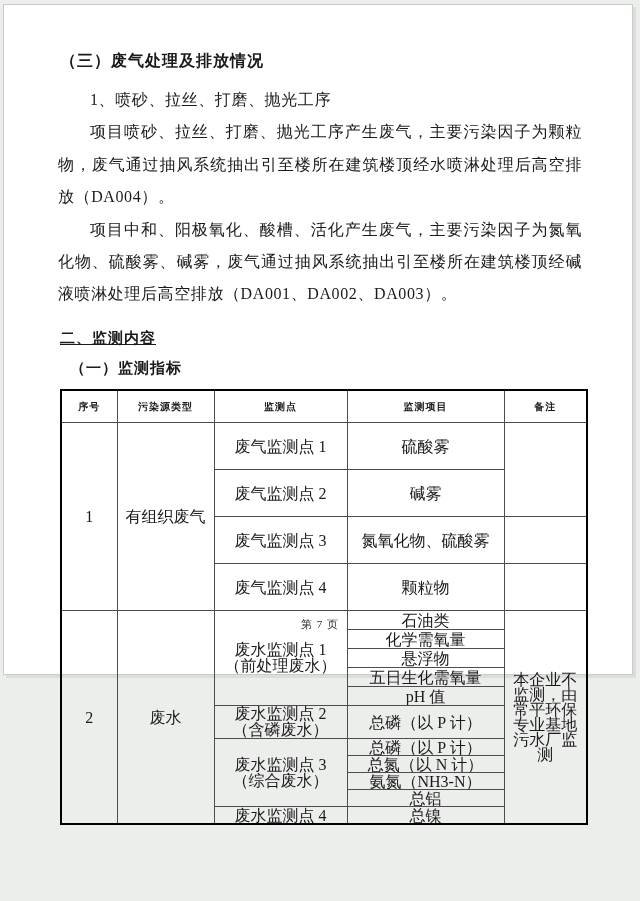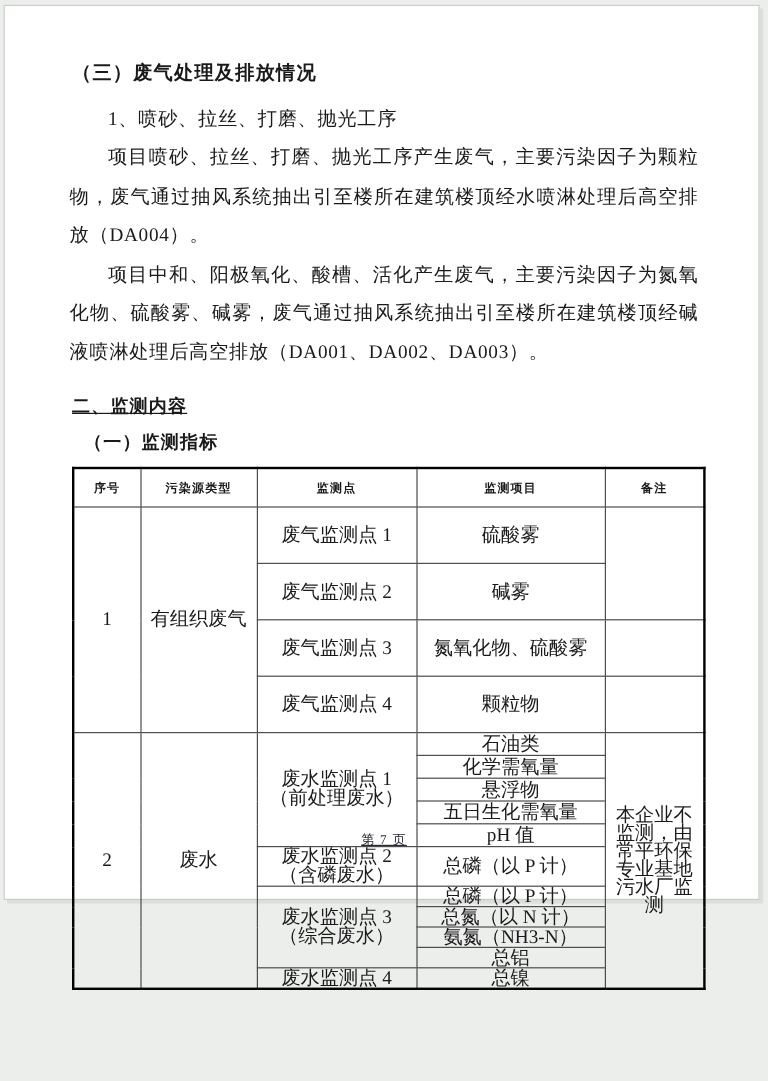--- a/index.html
+++ b/index.html
@@ -7,21 +7,21 @@
     margin: 0; padding: 0;
     width: 640px; height: 901px;
     background: #eceeec;
     font-family: "Liberation Serif", "DejaVu Serif", serif;
     color: #1a1a1a;
     overflow: hidden;
   }
   .page {
     position: absolute;
     left: 3px; top: 4px;
-    width: 630px; height: 746px;
+    width: 630px; height: 671px;
     background: #ffffff;
     border: 1px solid #c9ccc9;
     box-shadow: 3px 3px 0 #dcdedc;
   }
   .content {
     padding: 46px 50px 0 54px;
   }
   .doc-h1 {
     font-size: 16px;
     font-weight: bold;
@@ -86,21 +86,20 @@
   }
   td.point-cell div { line-height: 16px; }
   .page-footer {
     position: absolute;
     left: 4px; right: 0;
     bottom: 42px;
     text-align: center;
     font-size: 11px;
     color: #2a2a33;
     letter-spacing: 1px;
-    text-decoration: underline;
   }
 </style>
 </head>
 <body>
 
 <div class="page">
   <div class="content">
 
     <div class="doc-h1">（三）废气处理及排放情况</div>
 

